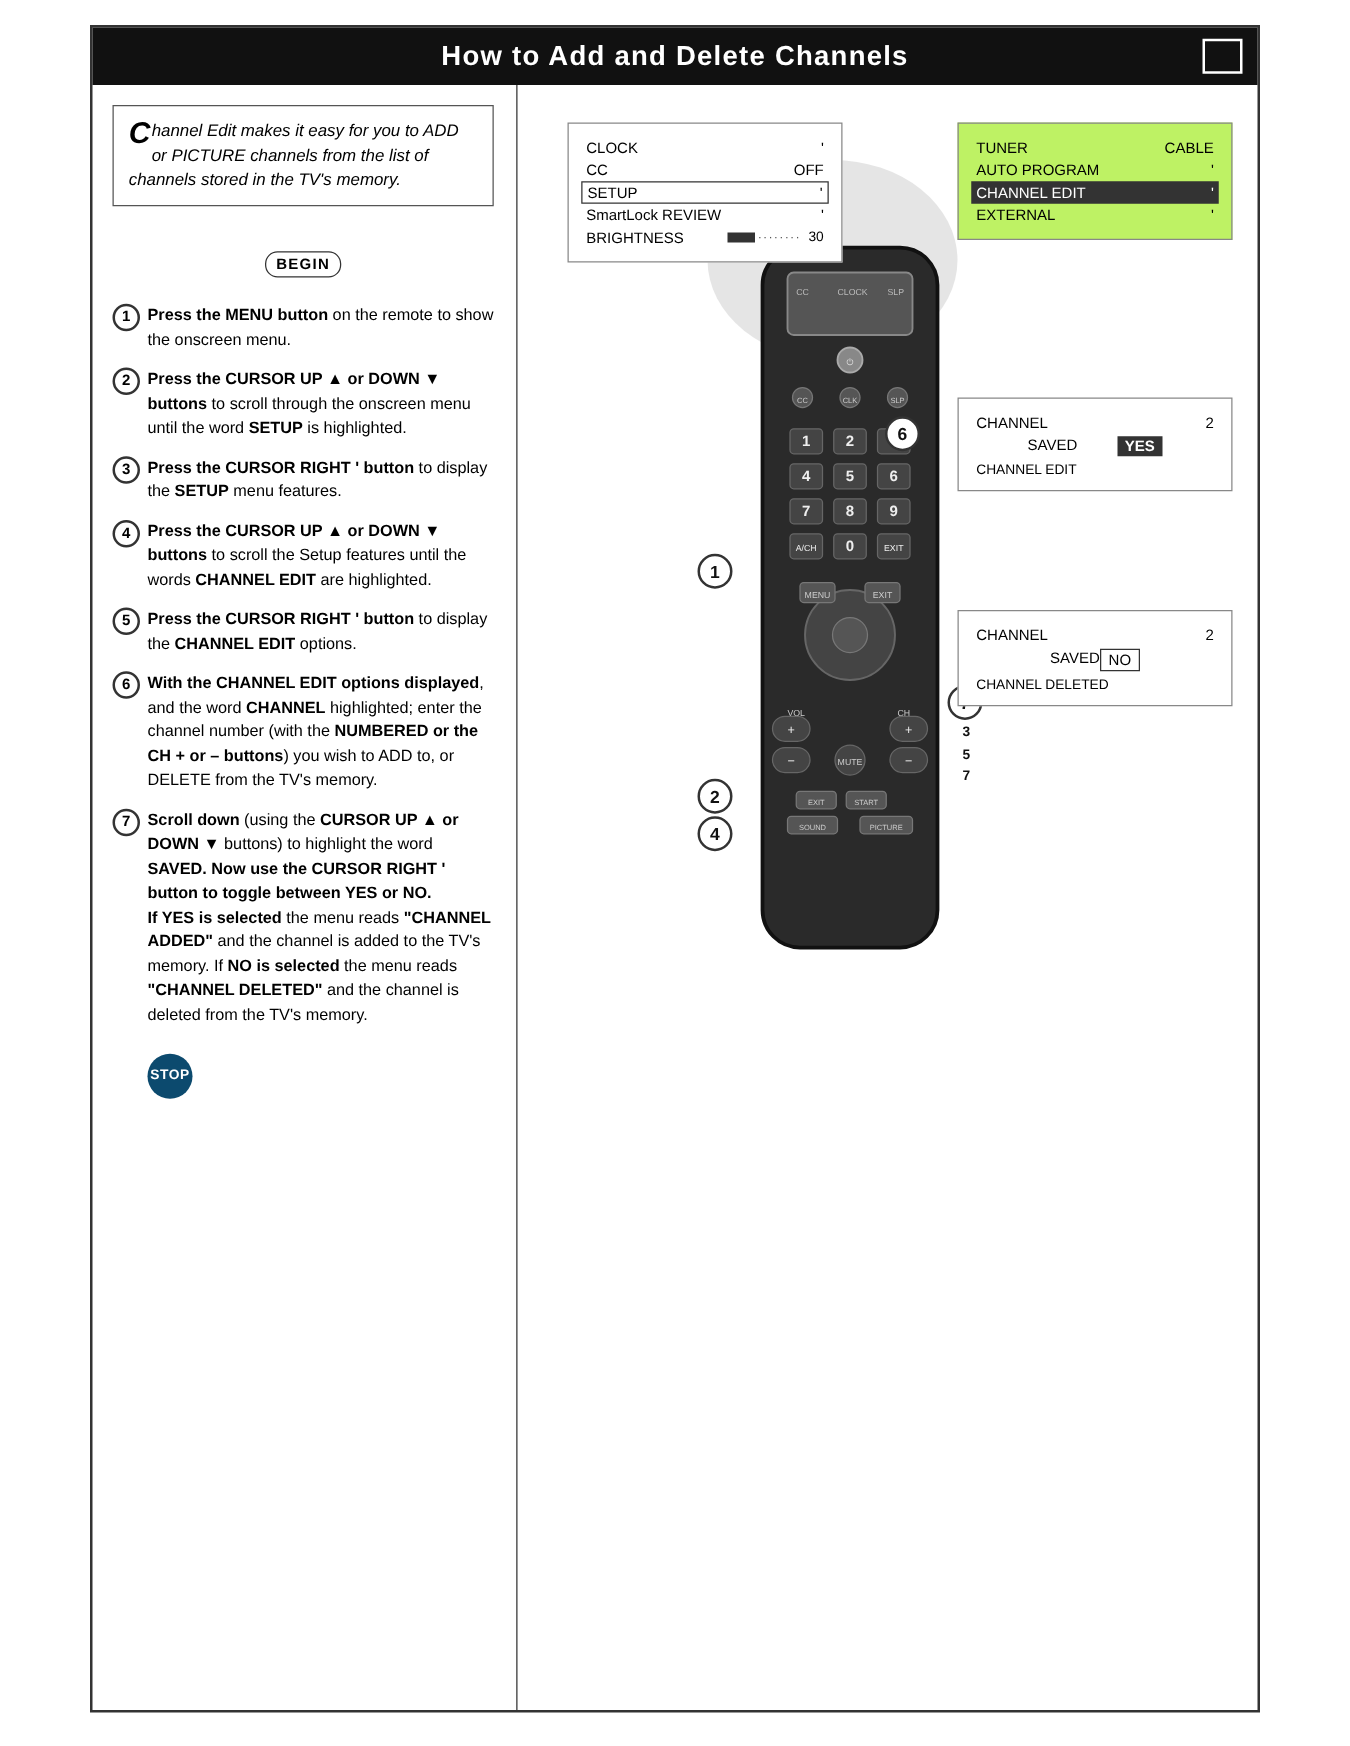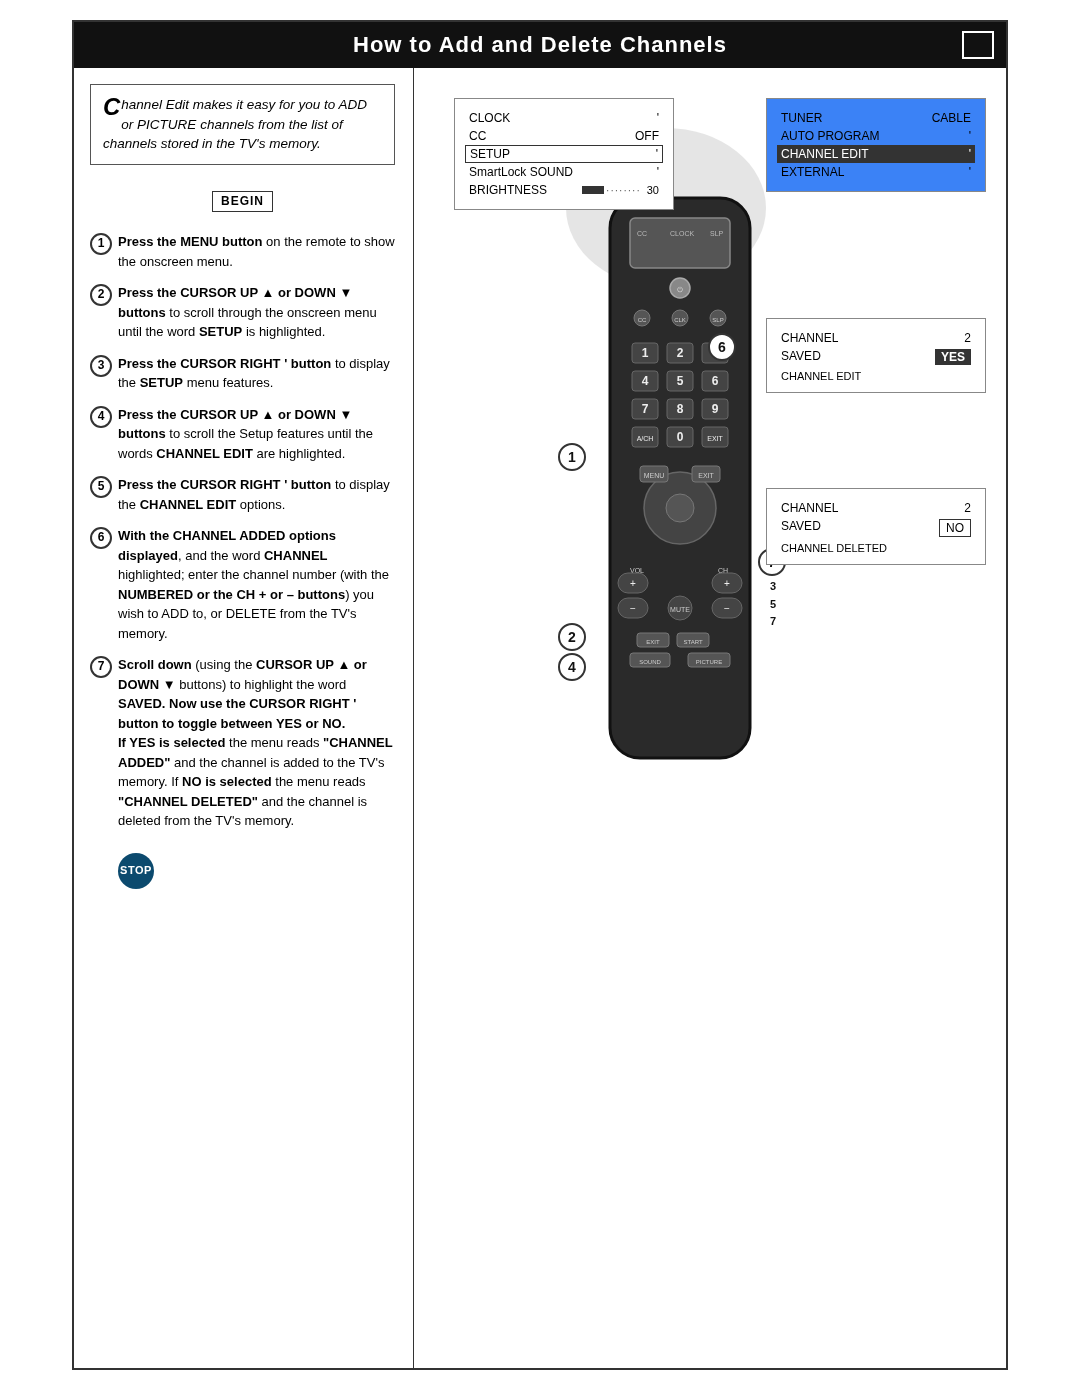--- a/index.html
+++ b/index.html
@@ -74,26 +74,26 @@
       font-weight: bold;
       font-style: italic;
       float: left;
       margin-right: 1px;
       line-height: 1;
     }
 
     .begin-badge {
       display: inline-block;
       border: 1.5px solid #333;
-      border-radius: 0;
+      border-radius: 10px;
       padding: 1px 8px;
       font-size: 12px;
       font-weight: bold;
       letter-spacing: 1px;
-      margin: 12px 0 10px 0;
+      margin: 22px 0 10px 0;
     }
 
     .step {
       margin-bottom: 12px;
       display: flex;
       align-items: flex-start;
       gap: 6px;
     }
     .step-circle {
       min-width: 22px;
@@ -133,21 +133,21 @@
     .right-panel {
       flex: 1;
       position: relative;
       display: flex;
       flex-direction: column;
       align-items: center;
       padding: 20px 10px;
     }
 
     .menu-screen {
-      background: #3b82f6;
+      background: #bef264;
       border: 1.5px solid #888;
       padding: 10px 14px;
       width: 220px;
       font-size: 12px;
     }
     .menu-screen .menu-row {
       display: flex;
       justify-content: space-between;
       align-items: center;
       padding: 2px 0;
@@ -167,21 +167,21 @@
       width: 220px;
       font-size: 12px;
     }
     .channel-screen .ch-row {
       display: flex;
       justify-content: space-between;
       padding: 2px 0;
     }
     .channel-screen .ch-row.saved-row {
       display: flex;
-      justify-content: space-between;
+      justify-content: center;
     }
     .channel-screen .yes-badge {
       background: #333;
       color: #fff;
       padding: 1px 6px;
       font-weight: bold;
       margin-left: 32px;
     }
     .channel-screen .no-badge {
       border: 1px solid #333;
@@ -302,21 +302,21 @@
       <div class="step">
         <div class="step-circle">5</div>
         <div class="step-text">
           <strong>Press the CURSOR RIGHT ' button</strong> to display the <strong>CHANNEL EDIT</strong> options.
         </div>
       </div>
 
       <div class="step">
         <div class="step-circle">6</div>
         <div class="step-text">
-          <strong>With the CHANNEL ADDED options displayed</strong>, and the word <strong>CHANNEL</strong> highlighted; enter the channel number (with the <strong>NUMBERED or the CH + or – buttons</strong>) you wish to ADD to, or DELETE from the TV's memory.
+          <strong>With the CHANNEL EDIT options displayed</strong>, and the word <strong>CHANNEL</strong> highlighted; enter the channel number (with the <strong>NUMBERED or the CH + or – buttons</strong>) you wish to ADD to, or DELETE from the TV's memory.
         </div>
       </div>
 
       <div class="step">
         <div class="step-circle">7</div>
         <div class="step-text">
           <strong>Scroll down</strong> (using the <strong>CURSOR UP ▲ or DOWN ▼</strong> buttons) to highlight the word <strong>SAVED. Now use the CURSOR RIGHT ' button to toggle between YES or NO.</strong><br>
           <strong>If YES is selected</strong> the menu reads <strong>"CHANNEL ADDED"</strong> and the channel is added to the TV's memory. If <strong>NO is selected</strong> the menu reads <strong>"CHANNEL DELETED"</strong> and the channel is deleted from the TV's memory.
         </div>
       </div>
@@ -337,21 +337,21 @@
           </div>
           <div class="tv-row">
             <span>CC</span>
             <span>OFF</span>
           </div>
           <div class="tv-row selected-row">
             <span>SETUP</span>
             <span>'</span>
           </div>
           <div class="tv-row">
-            <span>SmartLock SOUND</span>
+            <span>SmartLock REVIEW</span>
             <span>'</span>
           </div>
           <div class="brightness-row">
             <span>BRIGHTNESS</span>
             <span class="brightness-bar">
               <span class="b-filled"></span>
               <span class="b-dots">········</span>
               <span style="margin-left:4px; font-size:11px;">30</span>
             </span>
           </div>

